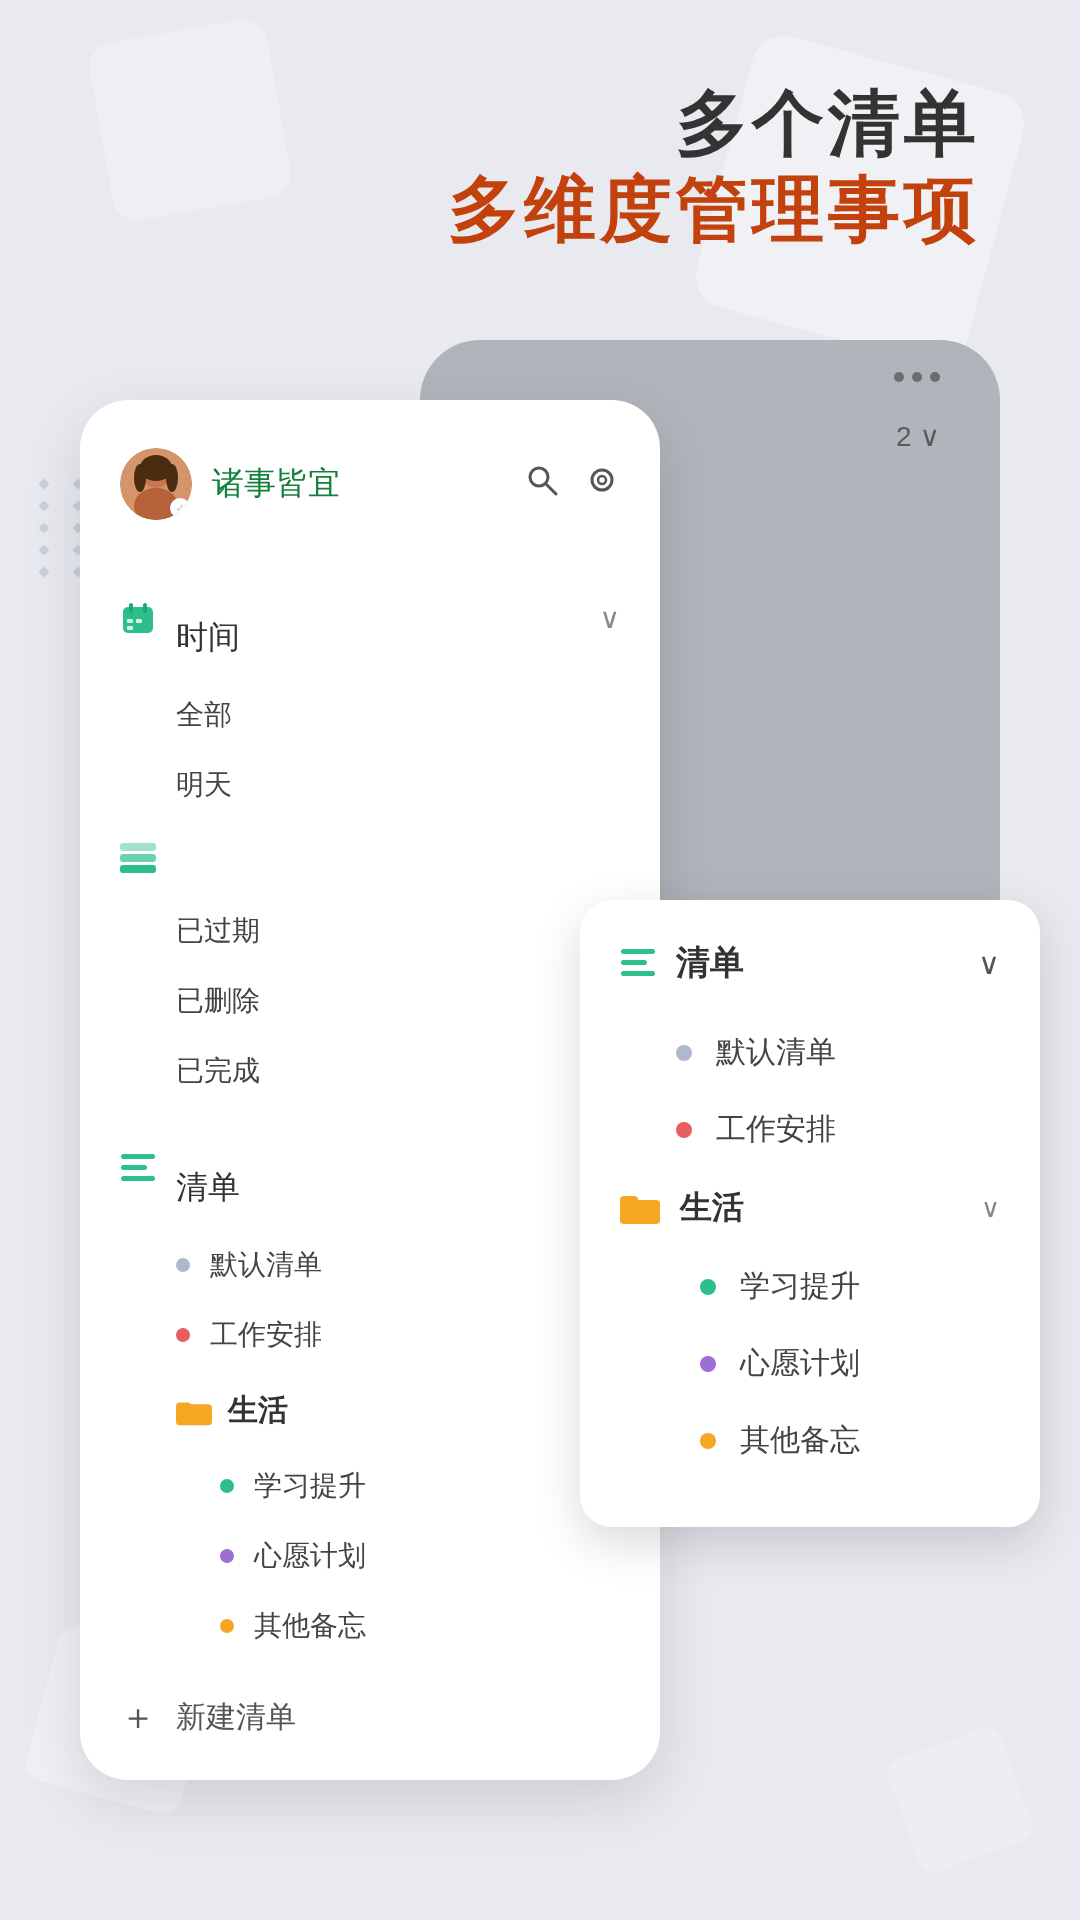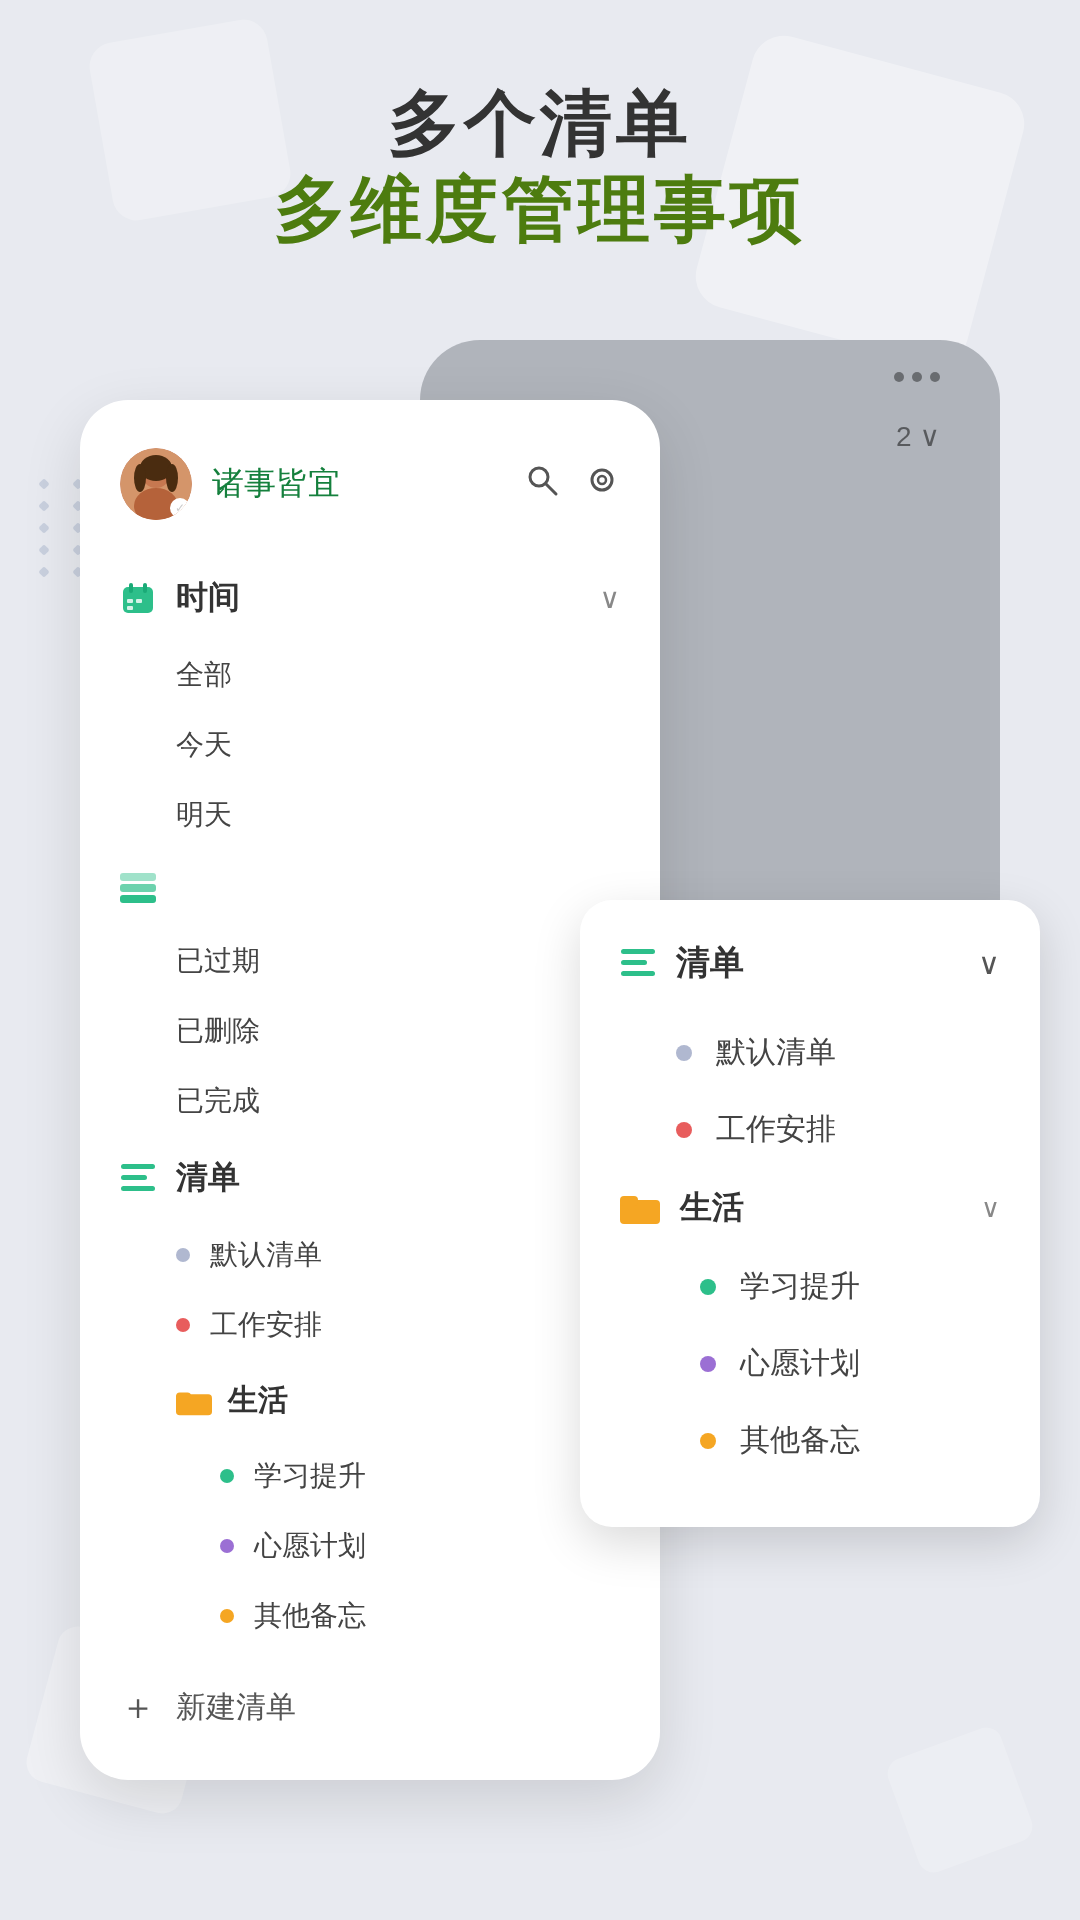--- a/index.html
+++ b/index.html
@@ -81,36 +81,36 @@
       border-radius: 16px;
       transform: rotate(-20deg);
     }
 
     
     .header-title {
       position: absolute;
       top: 80px;
       left: 0;
       right: 0;
-      text-align: center;
+      text-align: right;
       padding: 0 100px;
     }
 
     .header-title .line1 {
       font-size: 72px;
       font-weight: 700;
       color: #333;
       letter-spacing: 4px;
       line-height: 1.2;
     }
 
     .header-title .line2 {
       font-size: 72px;
       font-weight: 700;
-      color: #4d7c0f;
+      color: #c2410c;
       letter-spacing: 4px;
       line-height: 1.2;
     }
 
     
     .phone-area {
       position: absolute;
       top: 340px;
       left: 80px;
       right: 80px;
@@ -285,23 +285,24 @@
       width: 36px;
       height: 36px;
       margin-right: 20px;
       display: flex;
       align-items: center;
       justify-content: center;
     }
 
     .section-title {
       font-size: 32px;
-      font-weight: 700;
+      font-weight: 400;
       color: #333;
       flex: 1;
+      margin-top: 40px;
     }
 
     .section-chevron {
       font-size: 28px;
       color: #888;
     }
 
     .sub-item {
       display: flex;
       align-items: center;
@@ -560,23 +561,20 @@
               <rect x="6" y="25" width="6" height="4" rx="1" fill="white" opacity="0.8"></rect>
             </svg>
           </div>
           <span class="section-title">时间</span>
           <span class="section-chevron">∨</span>
         </div>
         <div class="sub-item">
           <span class="sub-item-text">全部</span>
         </div>
         <div class="sub-item">
-          <span class="sub-item-text">今天</span>
-        </div>
-        <div class="sub-item">
           <span class="sub-item-text">明天</span>
         </div>
       </div>
 
       <div class="section">
         <div class="section-header">
           <div class="section-icon">
             <svg width="36" height="30" viewBox="0 0 36 30" fill="none">
               <rect x="0" y="0" width="36" height="8" rx="3" fill="#2dbf8a" opacity="0.45"></rect>
               <rect x="0" y="11" width="36" height="8" rx="3" fill="#2dbf8a" opacity="0.7"></rect>

